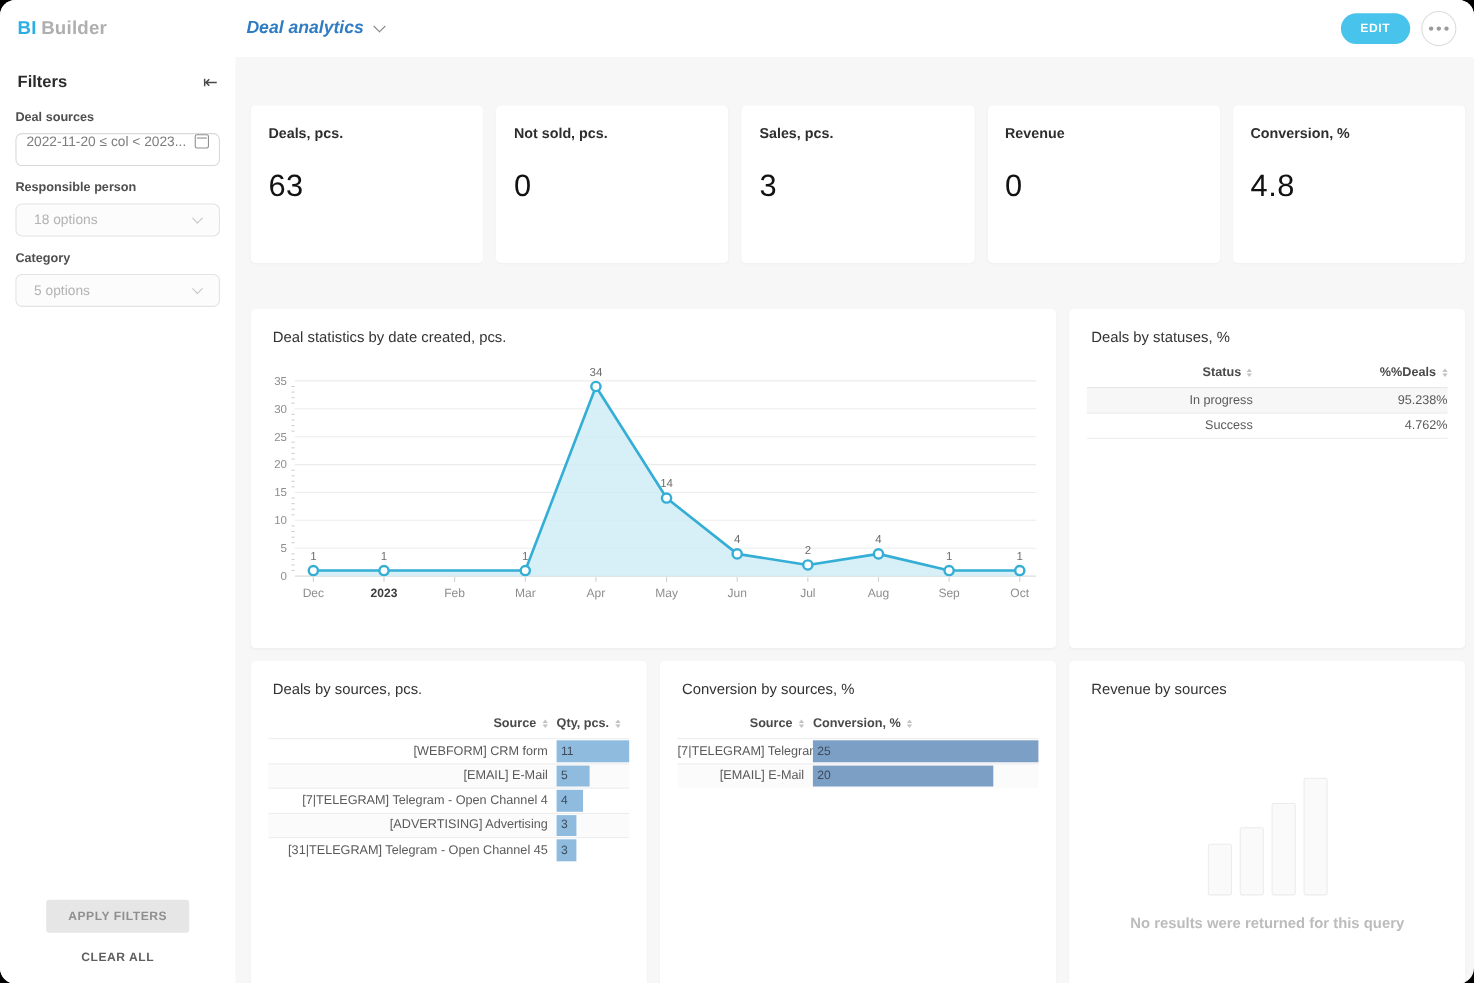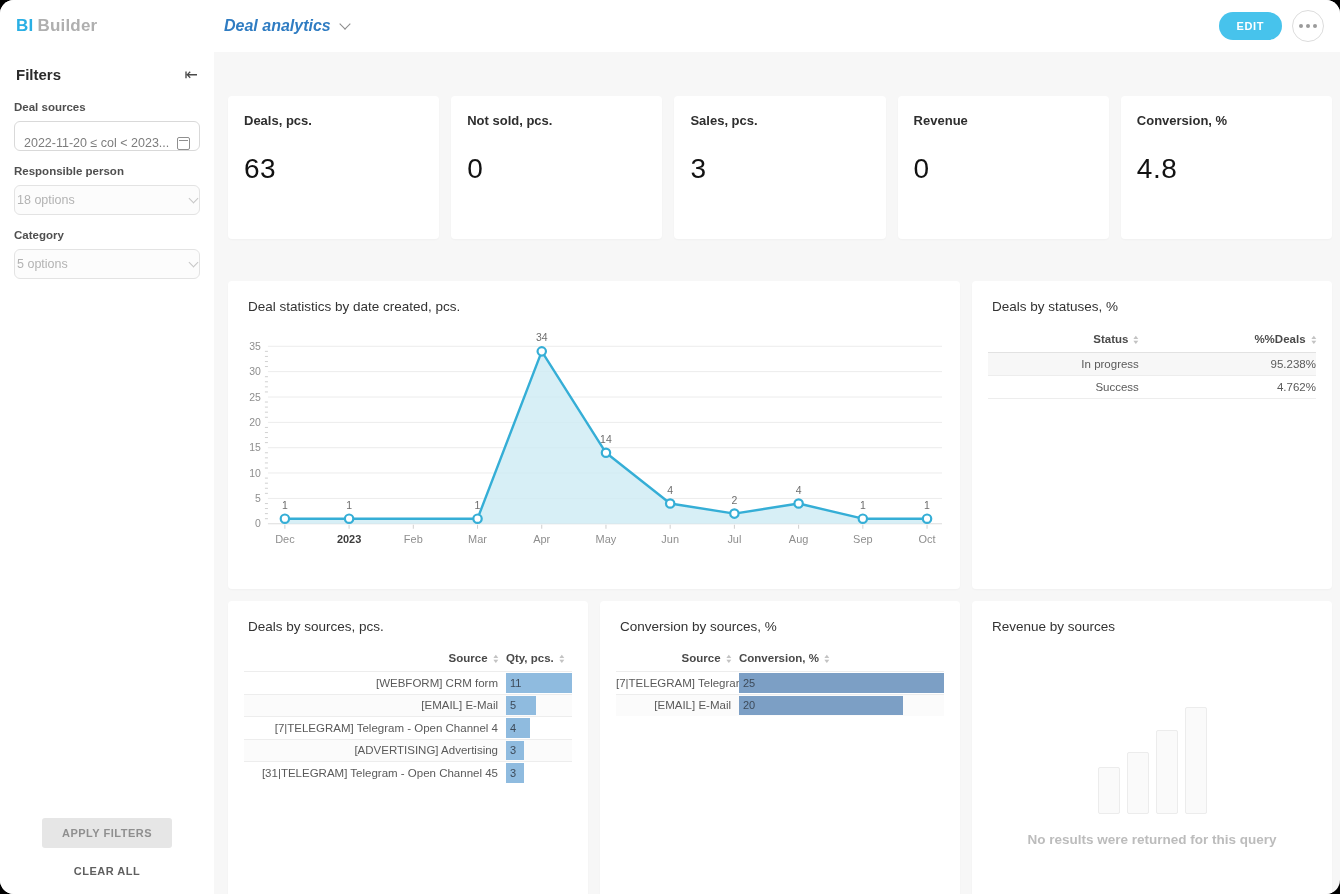--- a/index.html
+++ b/index.html
@@ -19,25 +19,25 @@
   .more-btn{width:32px;height:32px;border-radius:50%;border:1px solid #dcdcdc;background:#fff;display:flex;align-items:center;justify-content:center;gap:3px;cursor:pointer;}
   .more-btn .dot{width:4px;height:4px;border-radius:50%;background:#9b9b9b;display:block;}
 
   
   .sidebar{position:absolute;top:52px;left:0;bottom:0;width:214px;background:#fff;box-sizing:border-box;}
   .sidebar-head{display:flex;align-items:center;justify-content:space-between;padding:14px 16px 6px 16px;}
   .sidebar-head .ttl{font-size:15px;font-weight:700;color:#2b2b2b;}
   .collapse-ic{font-family:"DejaVu Sans",sans-serif;font-size:16px;color:#4a4a4a;cursor:pointer;line-height:1;}
   .f-group{padding:12px 14px 2px 14px;}
   .f-label{font-size:11.5px;font-weight:700;color:#4f4f4f;margin-bottom:8px;}
-  .f-input{display:flex;align-items:flex-end;justify-content:space-between;border:1px solid #d9d9d9;border-radius:6px;background:#fff;height:28px;padding:0 9px;cursor:pointer;}
+  .f-input{display:flex;align-items:flex-start;justify-content:space-between;border:1px solid #d9d9d9;border-radius:6px;background:#fff;height:28px;padding:0 9px;cursor:pointer;}
   .f-input .val{font-size:12.5px;color:#7d7d7d;white-space:nowrap;overflow:hidden;}
   .cal-icon{width:11px;height:11px;border:1.3px solid #8f8f8f;border-radius:2px;display:inline-block;position:relative;flex:none;margin-left:6px;}
   .cal-icon::before{content:'';position:absolute;left:1px;right:1px;top:2px;border-top:1.3px solid #8f8f8f;}
-  .f-select{display:flex;align-items:center;justify-content:space-between;border:1px solid #e3e3e3;border-radius:6px;background:#fcfcfc;height:28px;padding:0 2px;cursor:pointer;}
+  .f-select{display:flex;align-items:center;justify-content:space-between;border:1px solid #e3e3e3;border-radius:6px;background:#fcfcfc;height:28px;padding:0 16px;cursor:pointer;}
   .f-select .val{font-size:12.5px;color:#b3b3b3;}
   .sel-chev{width:6px;height:6px;border-right:1.5px solid #c6c6c6;border-bottom:1.5px solid #c6c6c6;transform:rotate(45deg);margin-top:-3px;}
   .sidebar-foot{position:absolute;left:0;right:0;bottom:16px;display:flex;flex-direction:column;align-items:center;gap:16px;}
   .apply-btn{border:none;background:#e6e6e6;color:#8f8f8f;font-family:inherit;font-size:11px;font-weight:700;letter-spacing:.5px;padding:9px 20px;border-radius:3px;cursor:pointer;}
   .clear-btn{border:none;background:transparent;color:#5f5f5f;font-family:inherit;font-size:11px;font-weight:700;letter-spacing:.5px;cursor:pointer;}
 
   
   .content{position:absolute;top:52px;left:214px;right:0;bottom:0;padding:44px 8px 0 14px;box-sizing:border-box;overflow:hidden;}
   .panel{background:#fff;border-radius:4px;box-shadow:0 1px 2px rgba(0,0,0,.03);box-sizing:border-box;}
   .panel h3{margin:4px;font-size:13.5px;font-weight:400;color:#333;}

